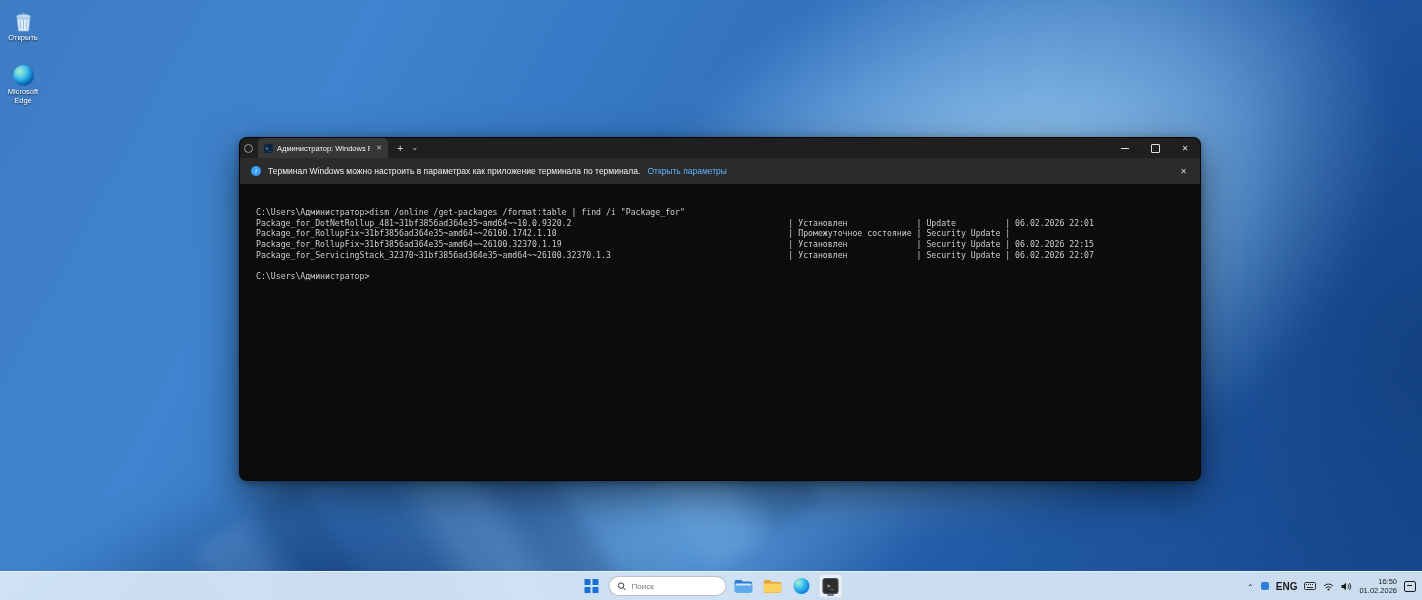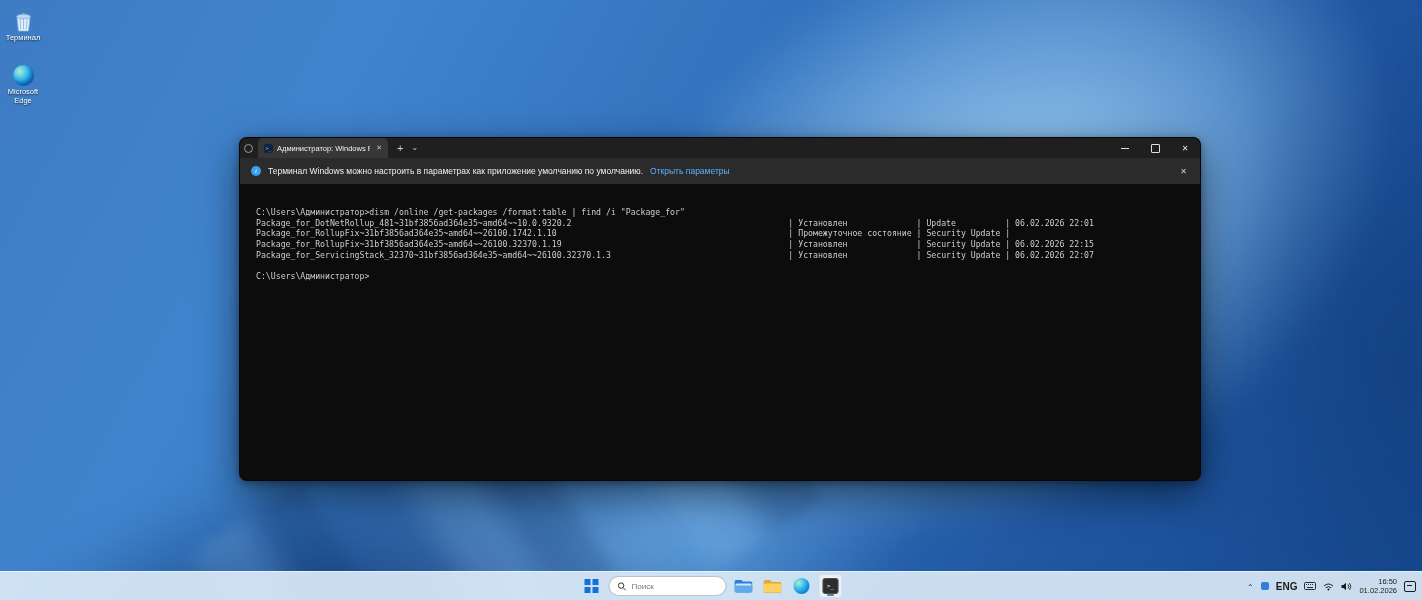--- a/index.html
+++ b/index.html
@@ -118,21 +118,21 @@
 
 <div class="dicon" style="left:0;top:8px">
   <div class="dicon-img">
     <svg width="19" height="21" viewBox="0 0 19 21">
       <path d="M3 6 L16 6 L14.5 20 L4.5 20 Z" fill="#dfeefb" stroke="#8fb8dc" stroke-width="0.8"></path>
       <path d="M6 8 L6.7 18 M9.5 8 L9.5 18 M13 8 L12.3 18" stroke="#8fb8dc" stroke-width="0.9" fill="none"></path>
       <ellipse cx="9.5" cy="5.5" rx="7" ry="2.2" fill="#bcd9f2" stroke="#7faed6" stroke-width="0.8"></ellipse>
       <path d="M7.5 3.2 Q9.5 1.6 11.5 3.2" stroke="#7faed6" stroke-width="1" fill="none"></path>
     </svg>
   </div>
-  <div class="dicon-label">Терминал</div>
+  <div class="dicon-label">Открыть</div>
 </div>
 
 <div class="dicon" style="left:0;top:62px">
   <div class="dicon-img">
     <div class="edge-ball"></div>
   </div>
   <div class="dicon-label">Microsoft Edge</div>
 </div>
 
 <div class="terminal-window">
@@ -150,21 +150,21 @@
           <span class="bar"></span>
         </div>
       <div class="wc">
           <span class="box"></span>
         </div>
       <div class="wc close-btn">✕</div>
     </div>
   </div>
   <div class="banner">
     <span class="info-icon">i</span>
-    <span class="banner-text">Терминал Windows можно настроить в параметрах как приложение умолчанию по умолчанию.</span>
+    <span class="banner-text">Терминал Windows можно настроить в параметрах как приложение терминала по терминала.</span>
     <a class="banner-link">Открыть параметры</a>
     <span class="banner-close">✕</span>
   </div>
   <pre class="term-body">C:\Users\Администратор&gt;dism /online /get-packages /format:table | find /i "Package_for"
 Package_for_DotNetRollup_481~31bf3856ad364e35~amd64~~10.0.9320.2                                            | Установлен              | Update          | 06.02.2026 22:01
 Package_for_RollupFix~31bf3856ad364e35~amd64~~26100.1742.1.10                                               | Промежуточное состояние | Security Update | 
 Package_for_RollupFix~31bf3856ad364e35~amd64~~26100.32370.1.19                                              | Установлен              | Security Update | 06.02.2026 22:15
 Package_for_ServicingStack_32370~31bf3856ad364e35~amd64~~26100.32370.1.3                                    | Установлен              | Security Update | 06.02.2026 22:07
 
 C:\Users\Администратор&gt;</pre>

